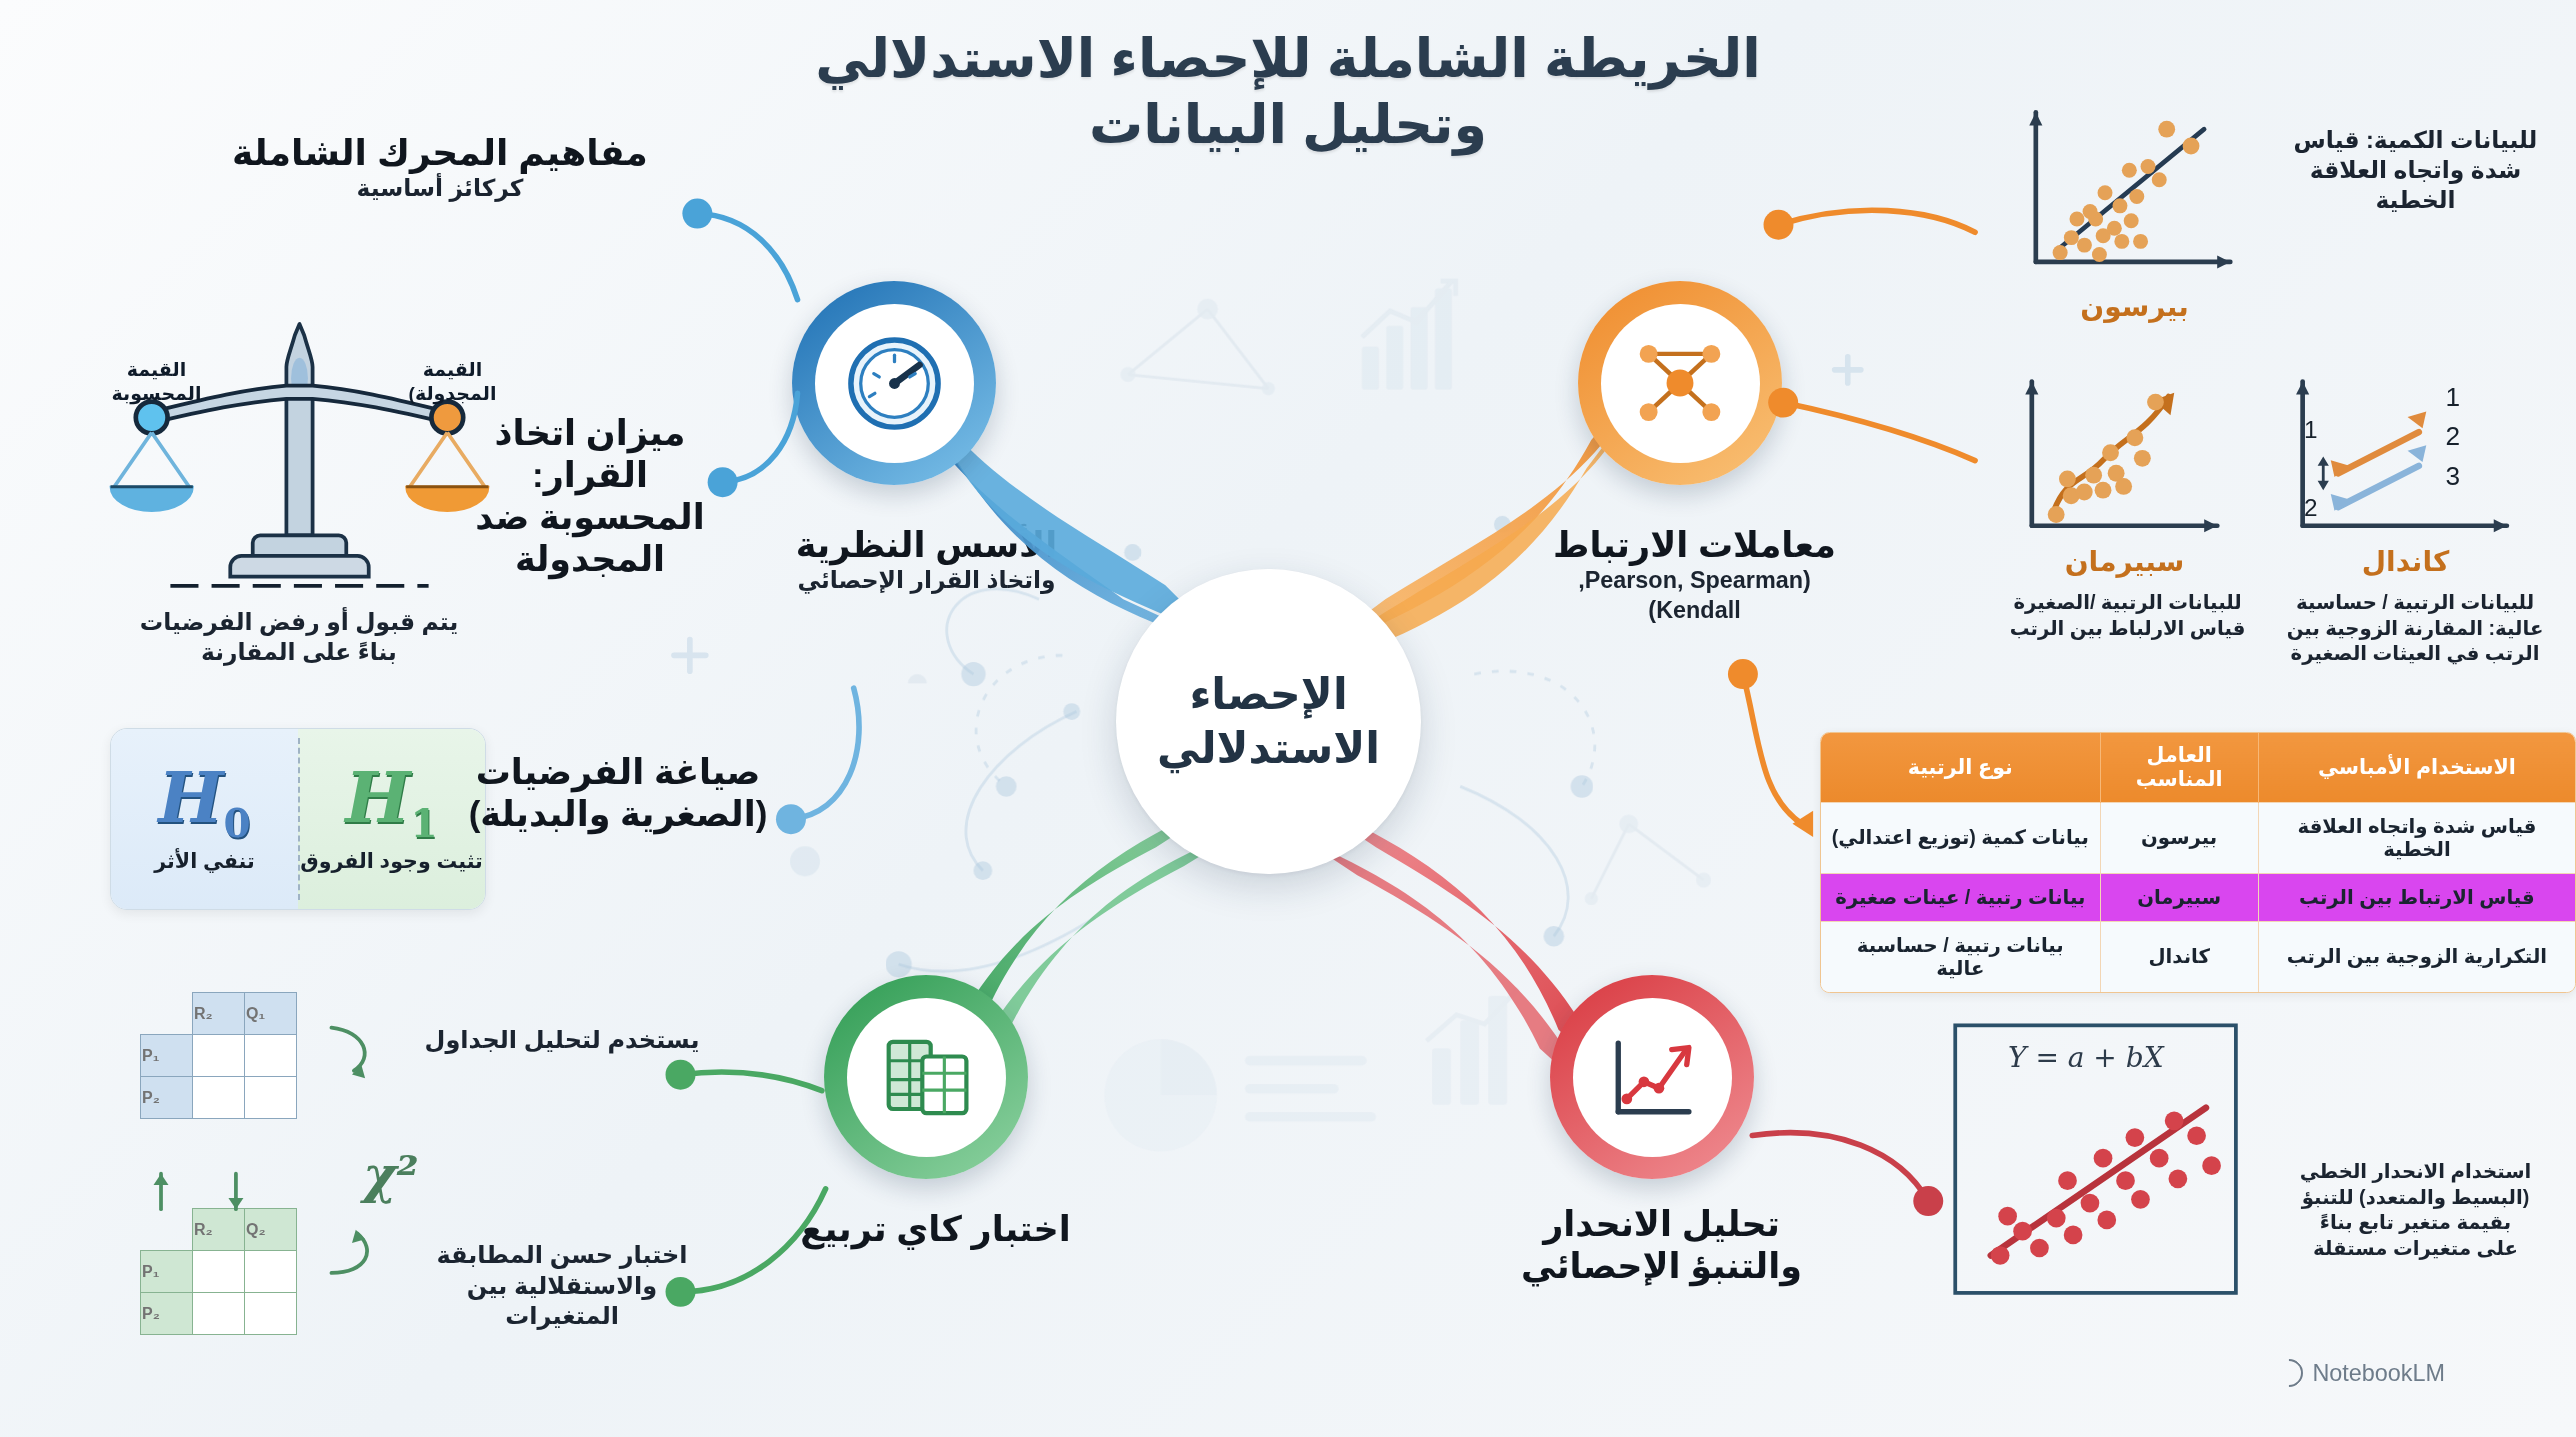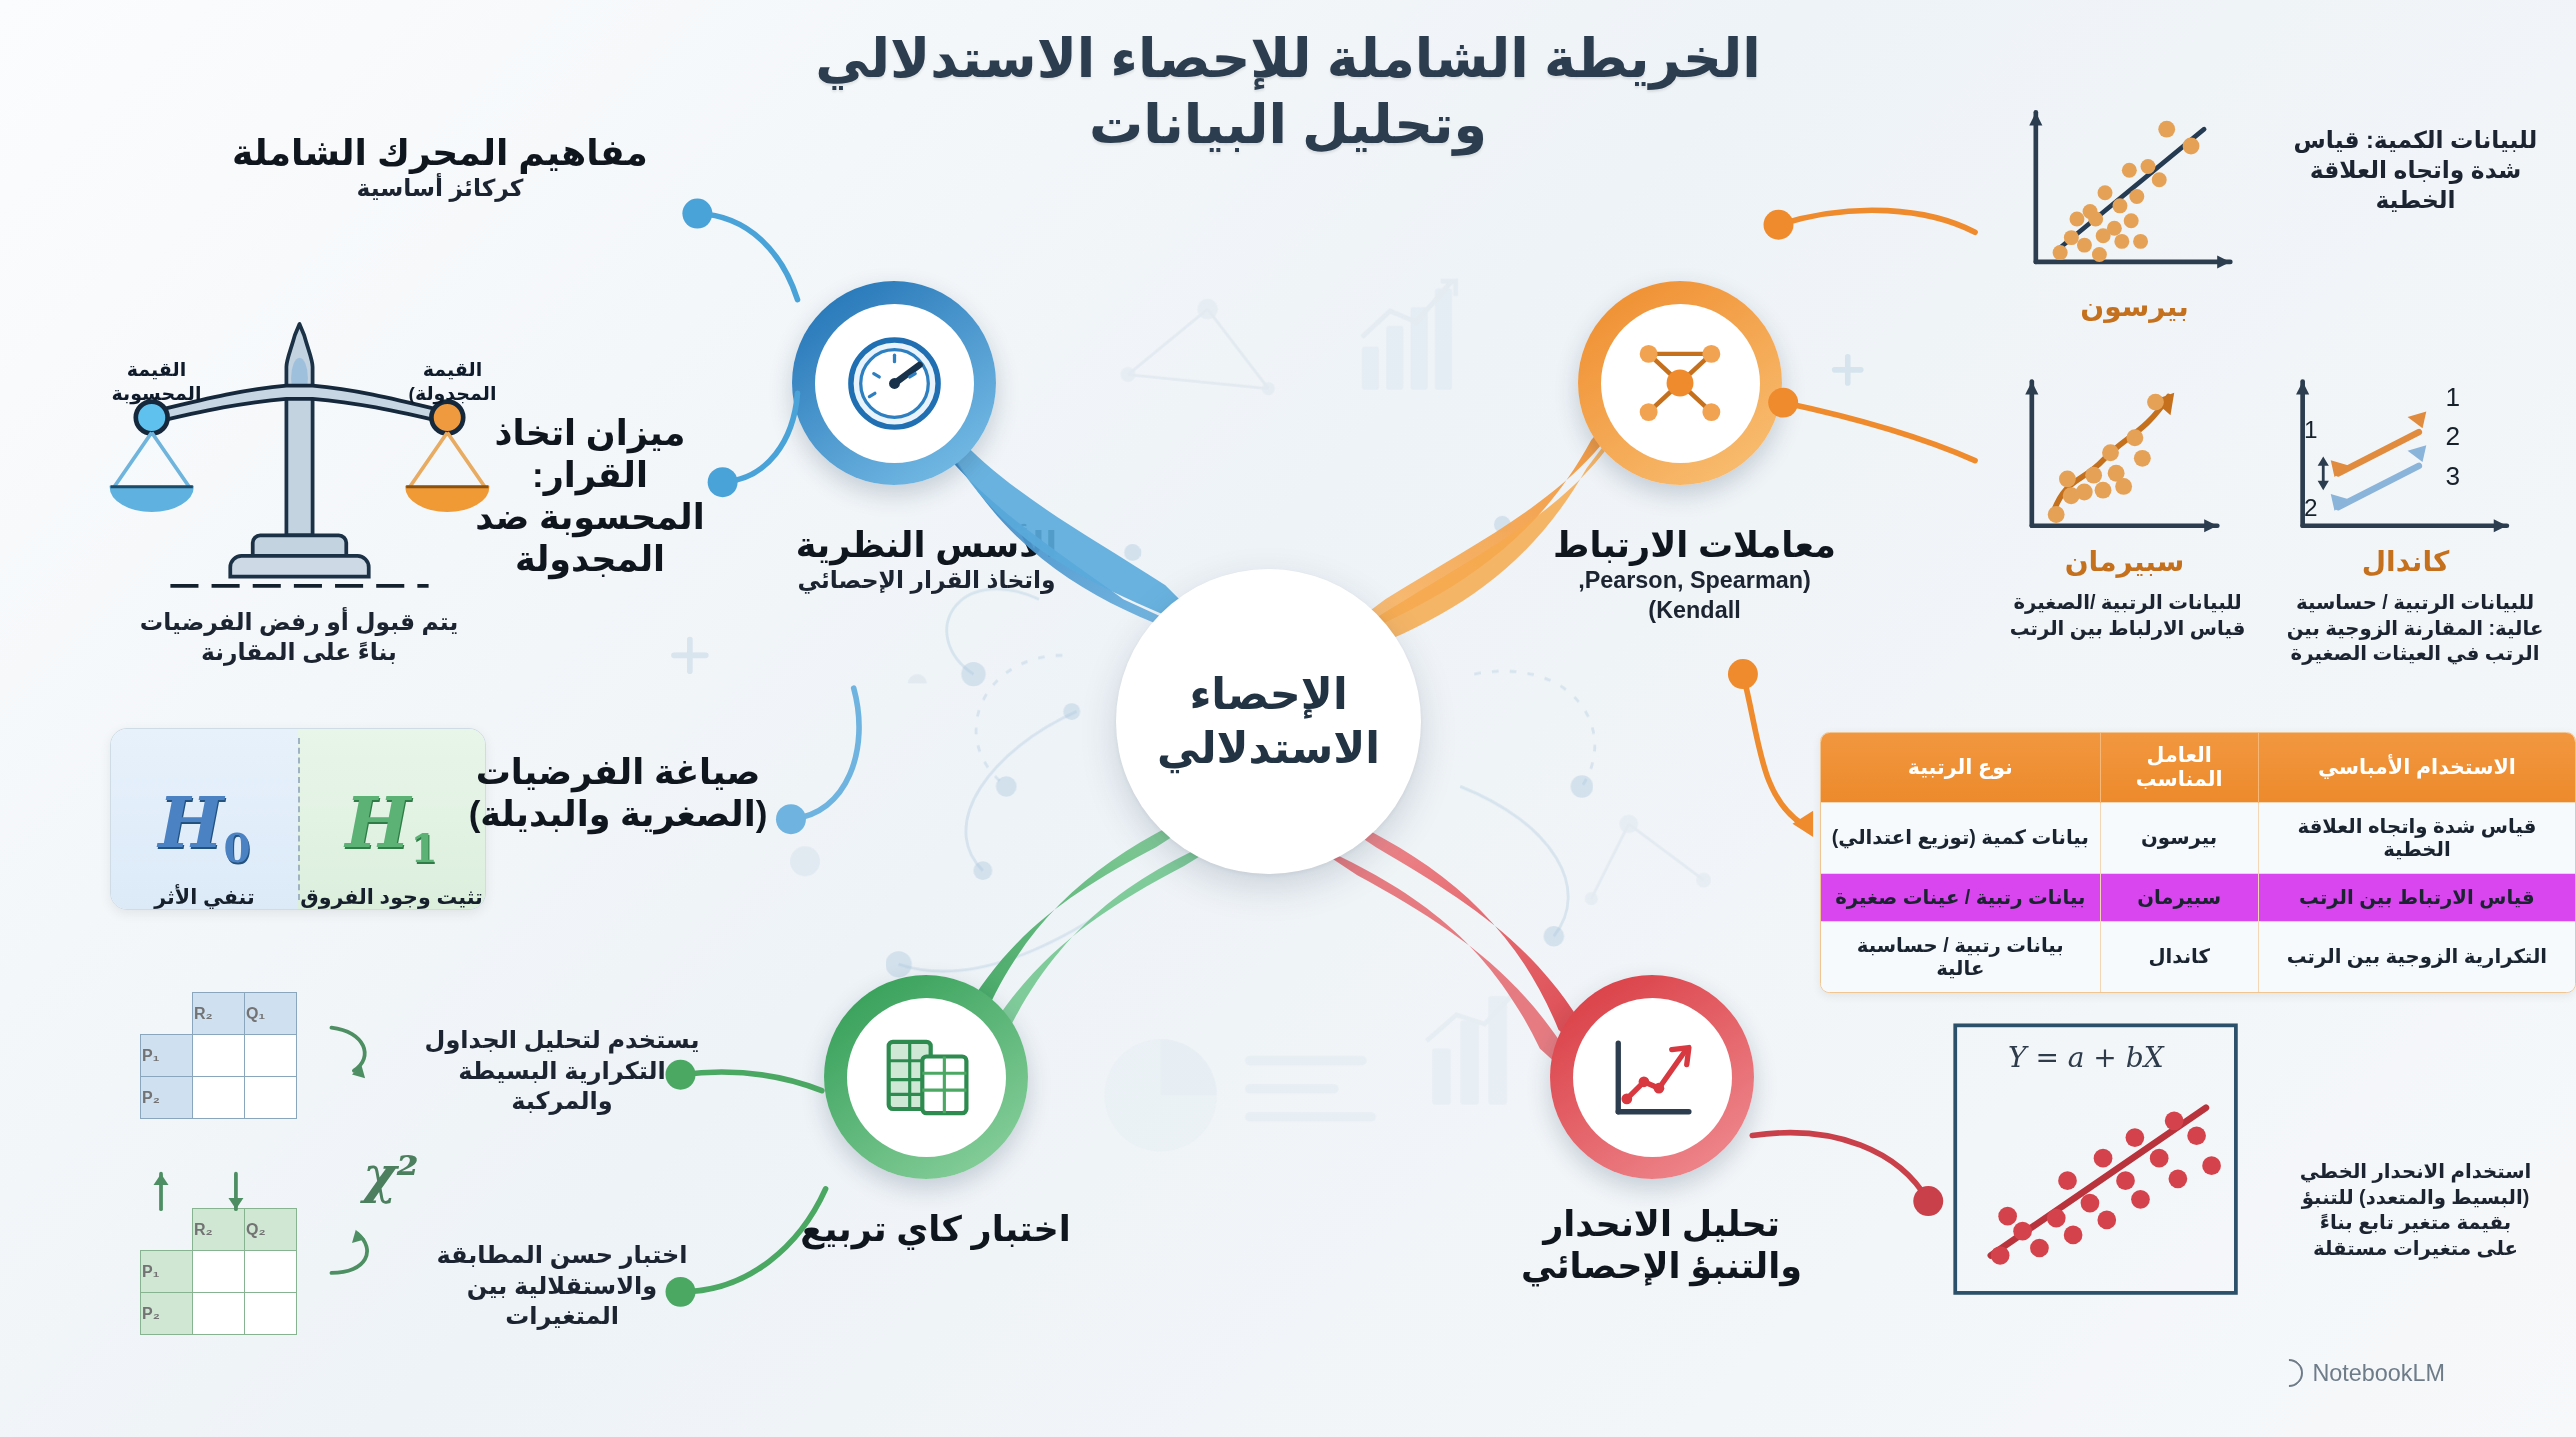--- a/index.html
+++ b/index.html
@@ -37,21 +37,21 @@
   
   .node{border-radius:50%;display:flex;align-items:center;justify-content:center;z-index:7;
         box-shadow:0 9.4px 24px rgba(20,45,75,.20);}
   .node .inner{border-radius:50%;background:#fff;display:flex;align-items:center;justify-content:center;}
 
   
   #hypBox{
     left:110px;top:728px;width:374px;height:180px;border-radius:17px;overflow:hidden;
     display:flex;border:1.9px solid #cfdce6;box-shadow:0 3.7px 11.2px rgba(0,0,0,.07);
   }
-  .hypHalf{flex:1;display:flex;flex-direction:column;align-items:center;justify-content:flex-end;gap:18px;}
+  .hypHalf{flex:1;display:flex;flex-direction:column;align-items:center;justify-content:center;gap:8px;}
   .hypH0{background:linear-gradient(180deg,#e7f1fb,#dceaf8);}
   .hypH1{background:linear-gradient(180deg,#e8f5e9,#dcefdd);}
   .hypSym{font-family:"DejaVu Serif",serif;font-style:italic;font-size:69px;font-weight:bold;line-height:.95;}
   .hypSym sub{font-size:39px;font-style:normal;}
   .hypCap{font-size:20.6px;font-weight:bold;color:#16202c;}
   #hypDivider{position:absolute;left:50%;top:9.4px;bottom:9.4px;border-left:2.8px dashed #9fb3c4;}
 
   
   #cmpTable{
     left:1820px;top:732px;width:754px;border:1.9px solid #f0c591;border-radius:9.4px;overflow:hidden;
@@ -434,21 +434,20 @@
     <path d="M214 300 C252 300 262 275 242 258"></path>
     <path d="M250 264 l-10 -10 l-4 14 Z" fill="#4d8f63" stroke="none"></path>
     <path d="M32 232 v-38"></path>
       <path d="M32 194 l-8 12 h16 Z" fill="#4d8f63" stroke="none"></path>
     <path d="M112 194 v38"></path>
       <path d="M112 232 l-8 -12 h16 Z" fill="#4d8f63" stroke="none"></path>
   </g>
 </svg>
 <div class="abs" style="left:412px;top:1025px;width:300px;text-align:center;">
   <div class="nodeSub" style="font-size:24px;">يستخدم لتحليل الجداول</div>
-  <div class="nodeSub" style="font-size:24px;">التكرارية البسيطة والمركبة</div>
 </div>
 <div class="abs" style="left:412px;top:1240px;width:300px;text-align:center;">
   <div class="nodeSub" style="font-size:24px;">اختبار حسن المطابقة</div>
   <div class="nodeSub" style="font-size:24px;">والاستقلالية بين المتغيرات</div>
 </div>
 
 <svg class="abs miniChart" style="left:2017px;top:103px;" width="234" height="187" viewBox="0 0 250 200">
   <line x1="20" y1="10" x2="20" y2="170" stroke="#2b3d4f" stroke-width="5" stroke-linecap="round"></line>
   <line x1="20" y1="170" x2="228" y2="170" stroke="#2b3d4f" stroke-width="5" stroke-linecap="round"></line>
   <path d="M20 10 l-7 14 h14 Z" fill="#2b3d4f"></path>

